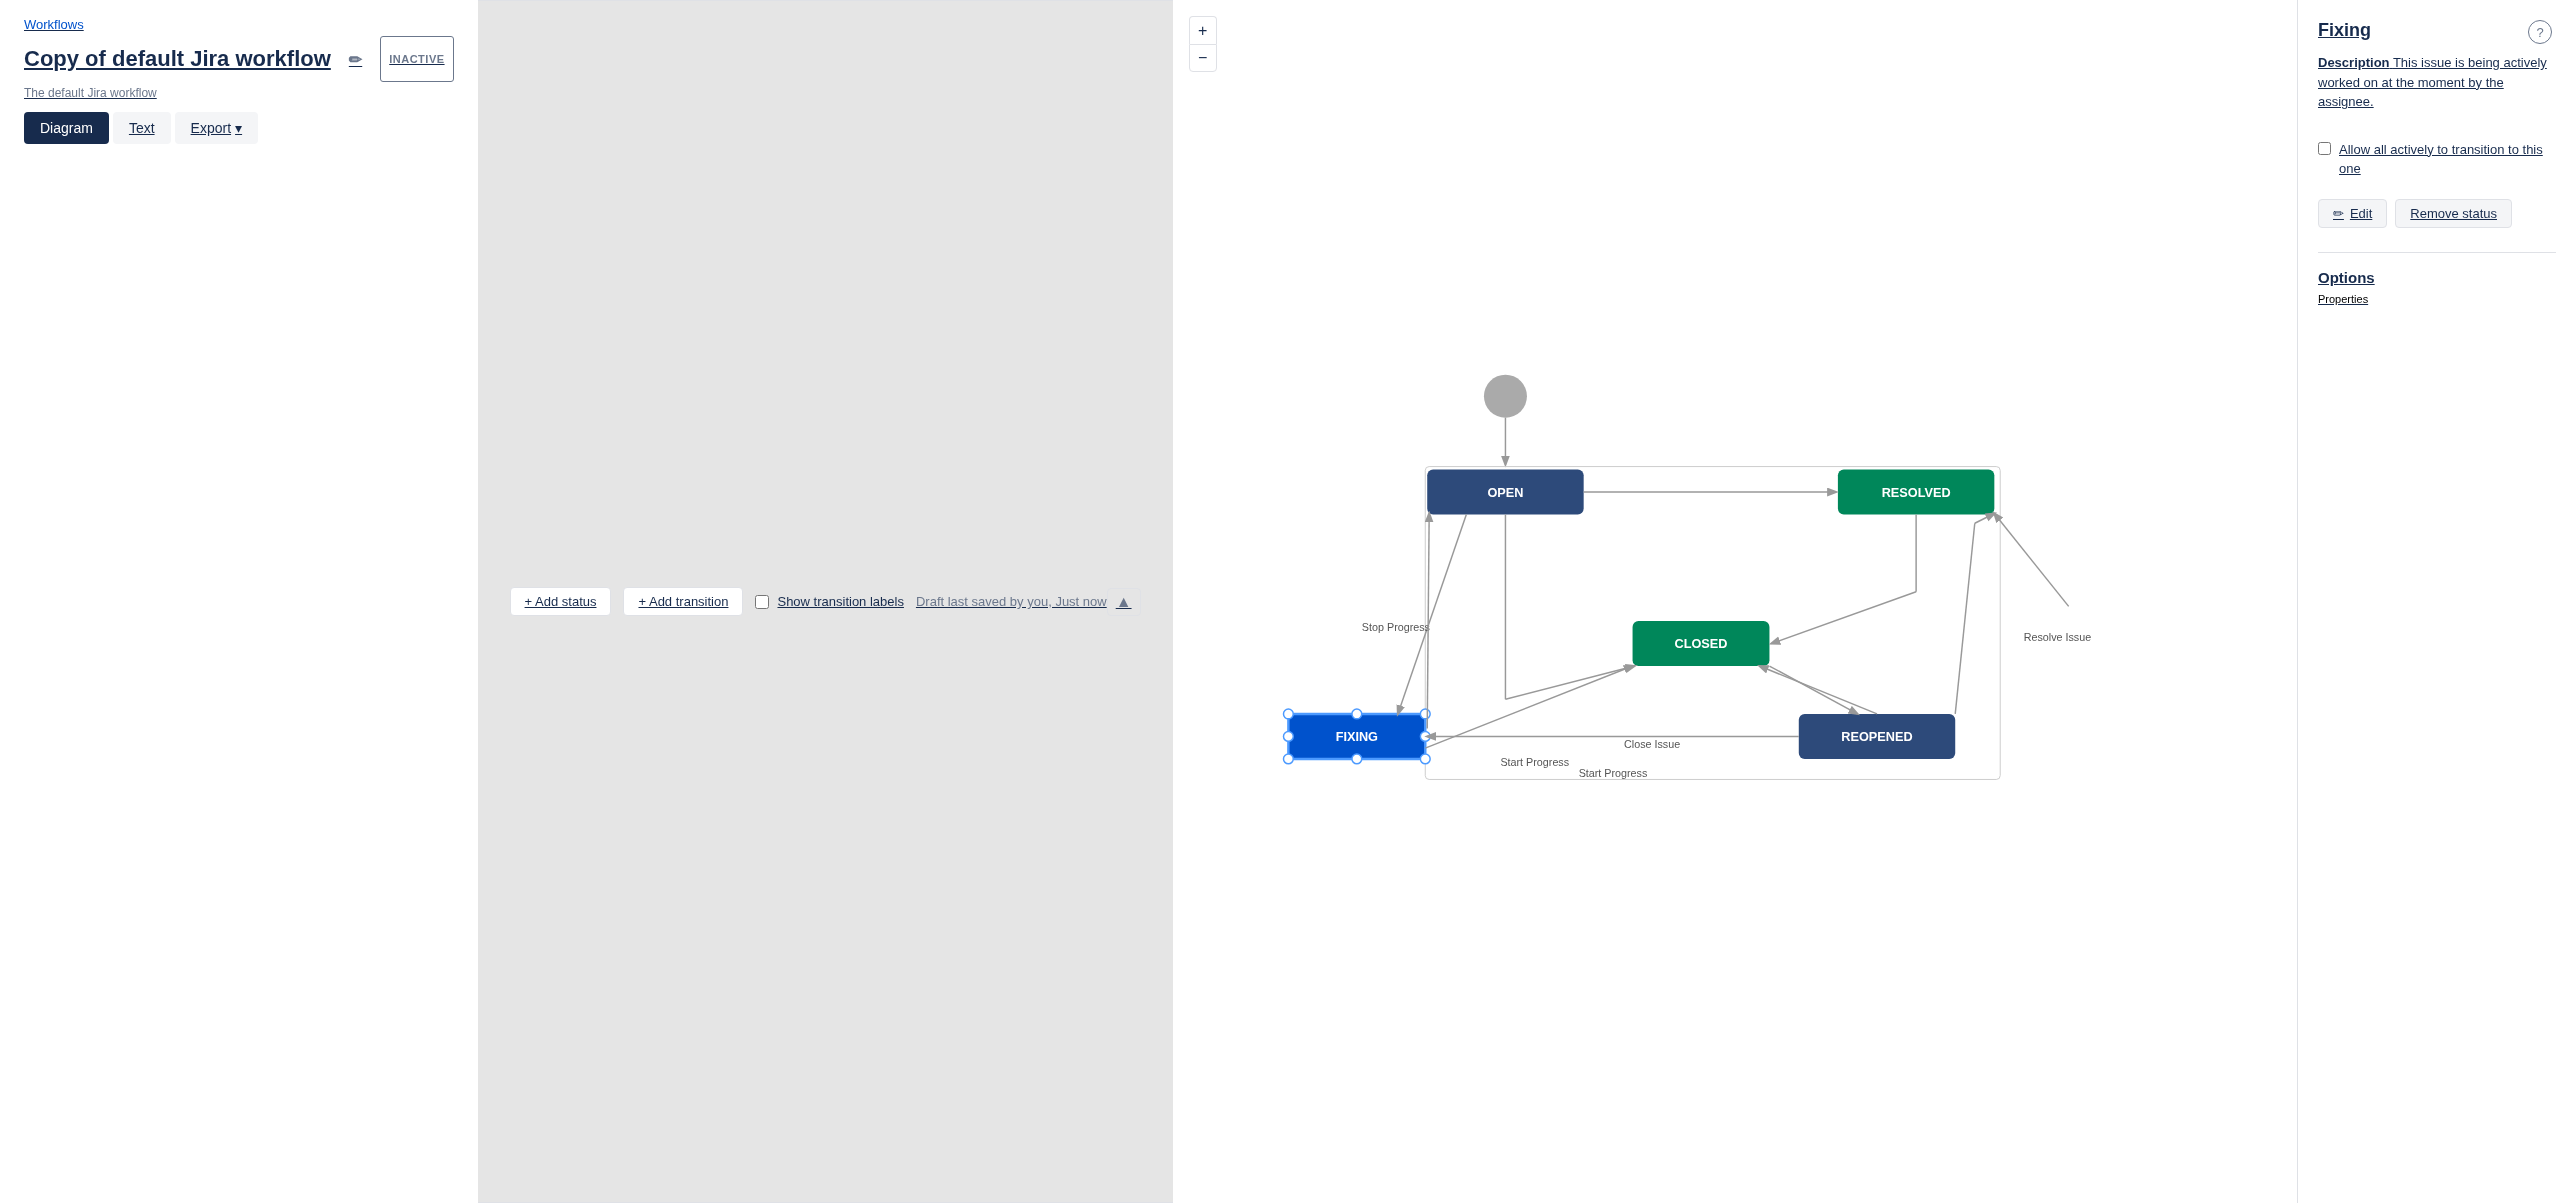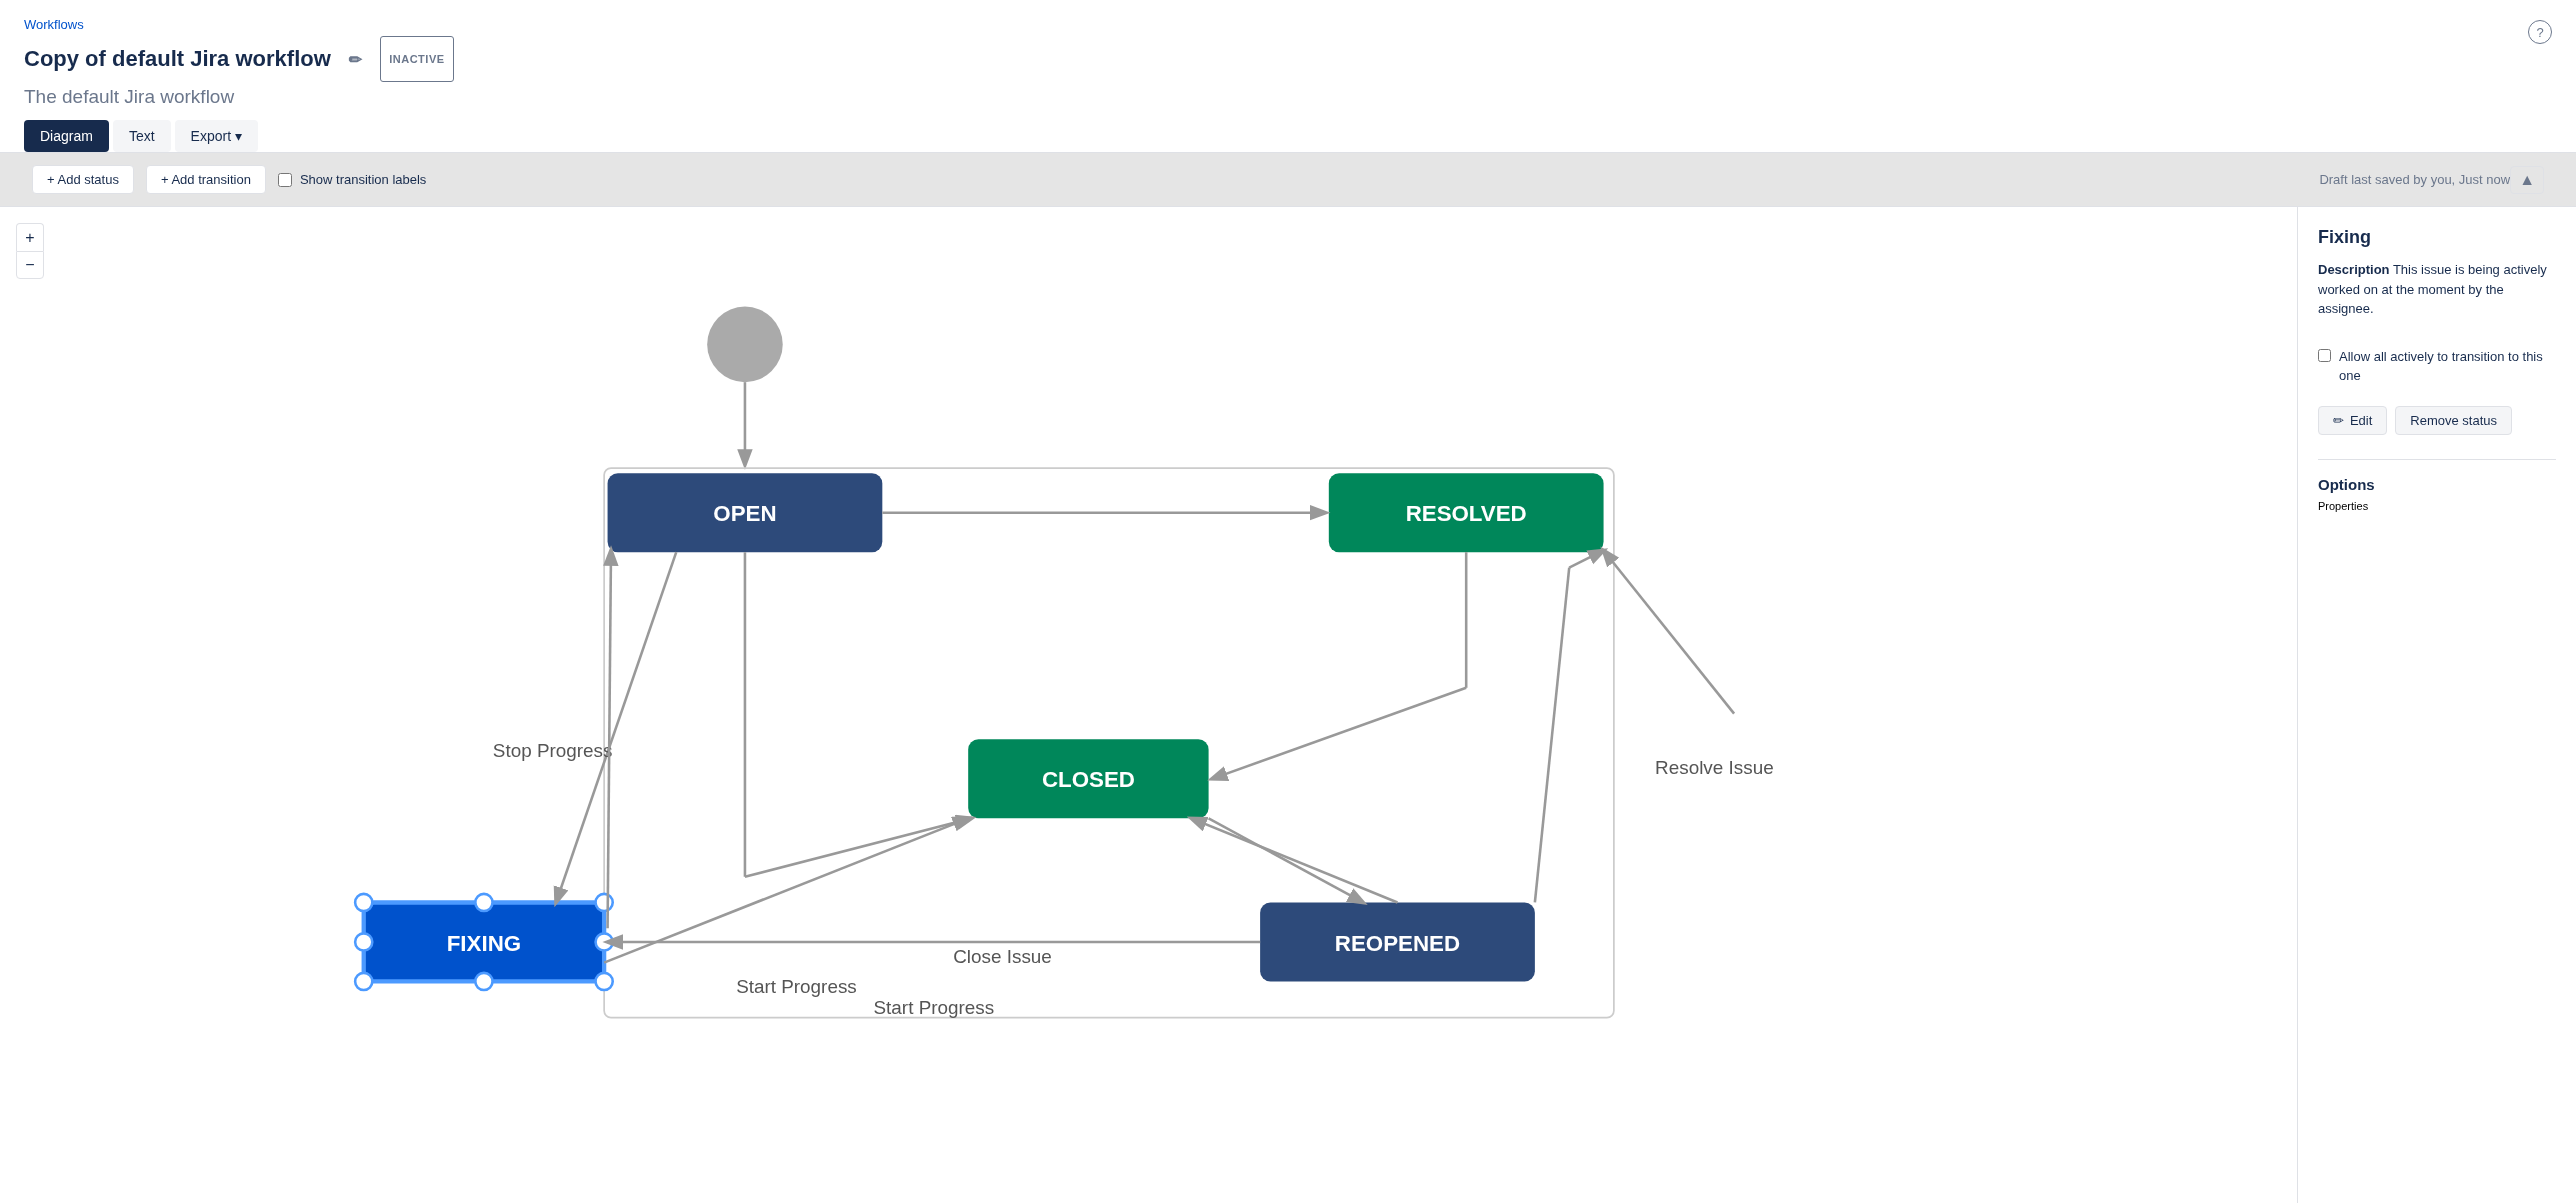--- a/index.html
+++ b/index.html
@@ -1,26 +1,26 @@
 <!DOCTYPE html>
 <html><head>
   <meta charset="utf-8">
   <style>
     * { box-sizing: border-box; margin: 0; padding: 0; }
     body { font-family: -apple-system, BlinkMacSystemFont, 'Segoe UI', sans-serif; background: #fff; color: #172b4d; font-size: 14px; }
 
-    .page-container { display: flex; flex-direction: column; height: 100vh; }
+    .page-container { display: flex; flex-direction: row; height: 100vh; text-decoration: underline; }
 
     
     .page-header { padding: 16px 24px 0; }
     .breadcrumb-link { color: #0052cc; font-size: 13px; text-decoration: none; cursor: pointer; }
     .page-title { font-size: 22px; font-weight: 600; color: #172b4d; display: flex; align-items: center; gap: 18px; margin: 4px 0; }
     .page-title .edit-icon { color: #6b778c; font-size: 16px; cursor: pointer; }
     .inactive-badge { background: #fff; border: 1.5px solid #6b778c; color: #6b778c; font-size: 11px; font-weight: 700; padding: 16px 8px; border-radius: 3px; letter-spacing: 0.5px; }
-    .page-subtitle { font-size: 19px; color: #6b778c; margin: 2px 0 12px; }
+    .page-subtitle { font-size: 12px; color: #6b778c; margin: 2px 0 12px; }
 
     
     .tabs-bar { display: flex; align-items: center; gap: 4px; border-bottom: none; padding-bottom: 0; }
     .tab-btn { padding: 8px 16px; border: none; border-radius: 4px; cursor: pointer; font-size: 14px; font-weight: 500; }
     .tab-btn.active { background: #172b4d; color: #fff; }
     .tab-btn.inactive { background: #f4f5f7; color: #172b4d; }
     .tab-btn.export-btn { background: #f4f5f7; color: #172b4d; display: flex; align-items: center; gap: 4px; }
 
     
     .toolbar { display: flex; align-items: center; gap: 12px; padding: 12px 32px; background: #e5e5e5; border-top: 1px solid #dfe1e6; border-bottom: 1px solid #dfe1e6; position: relative; }

